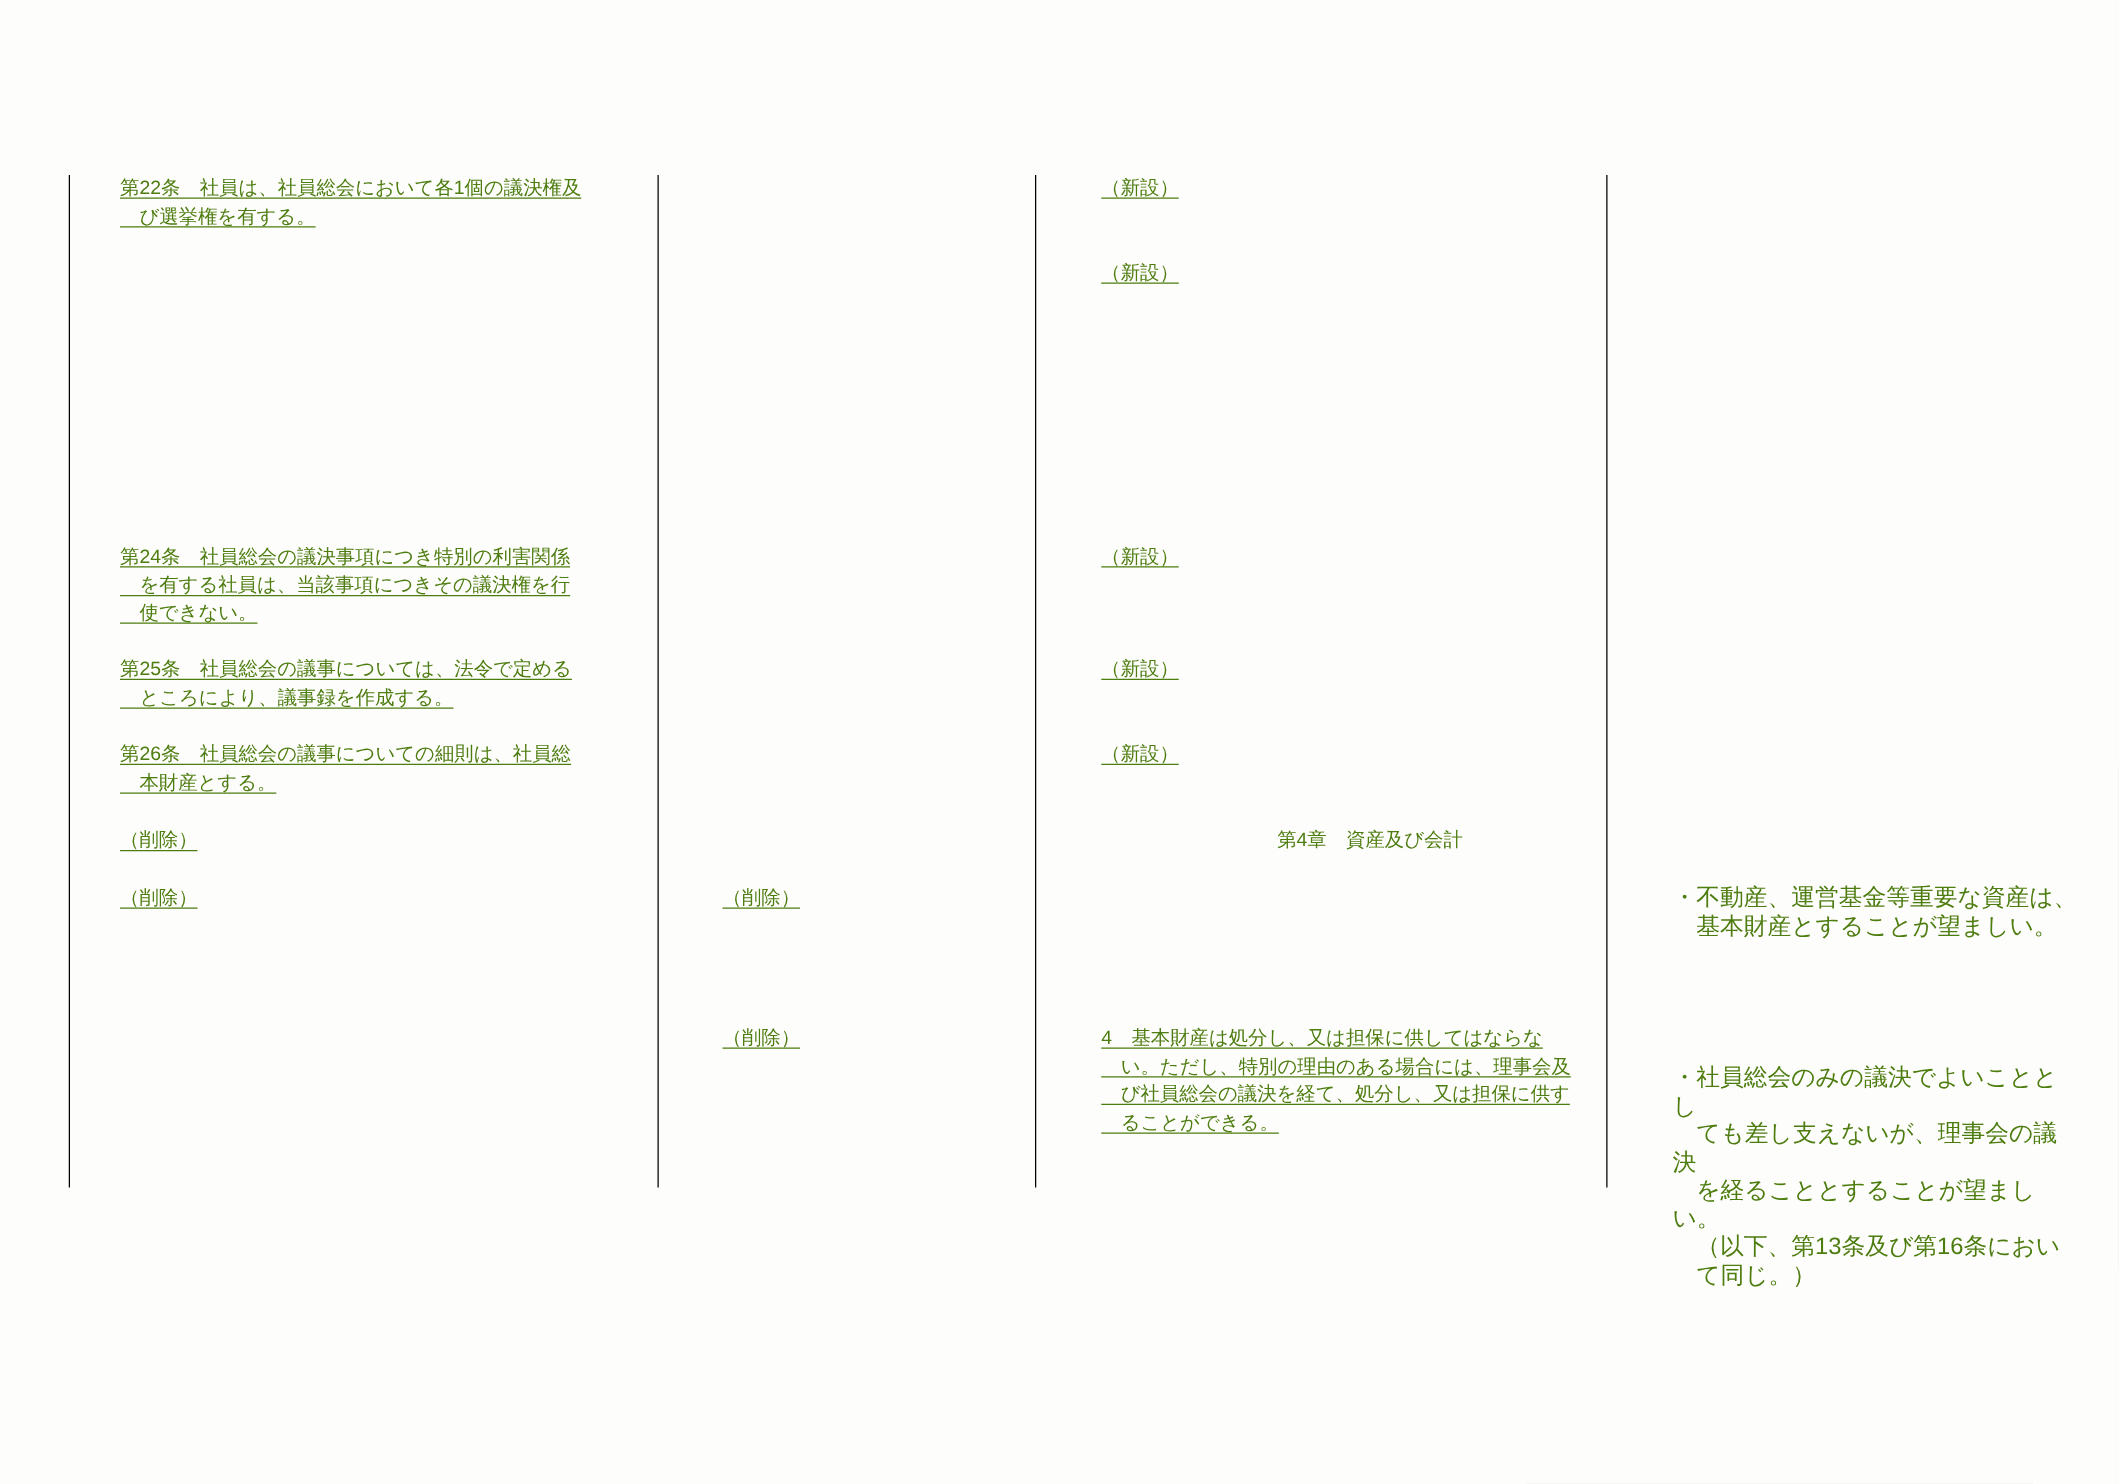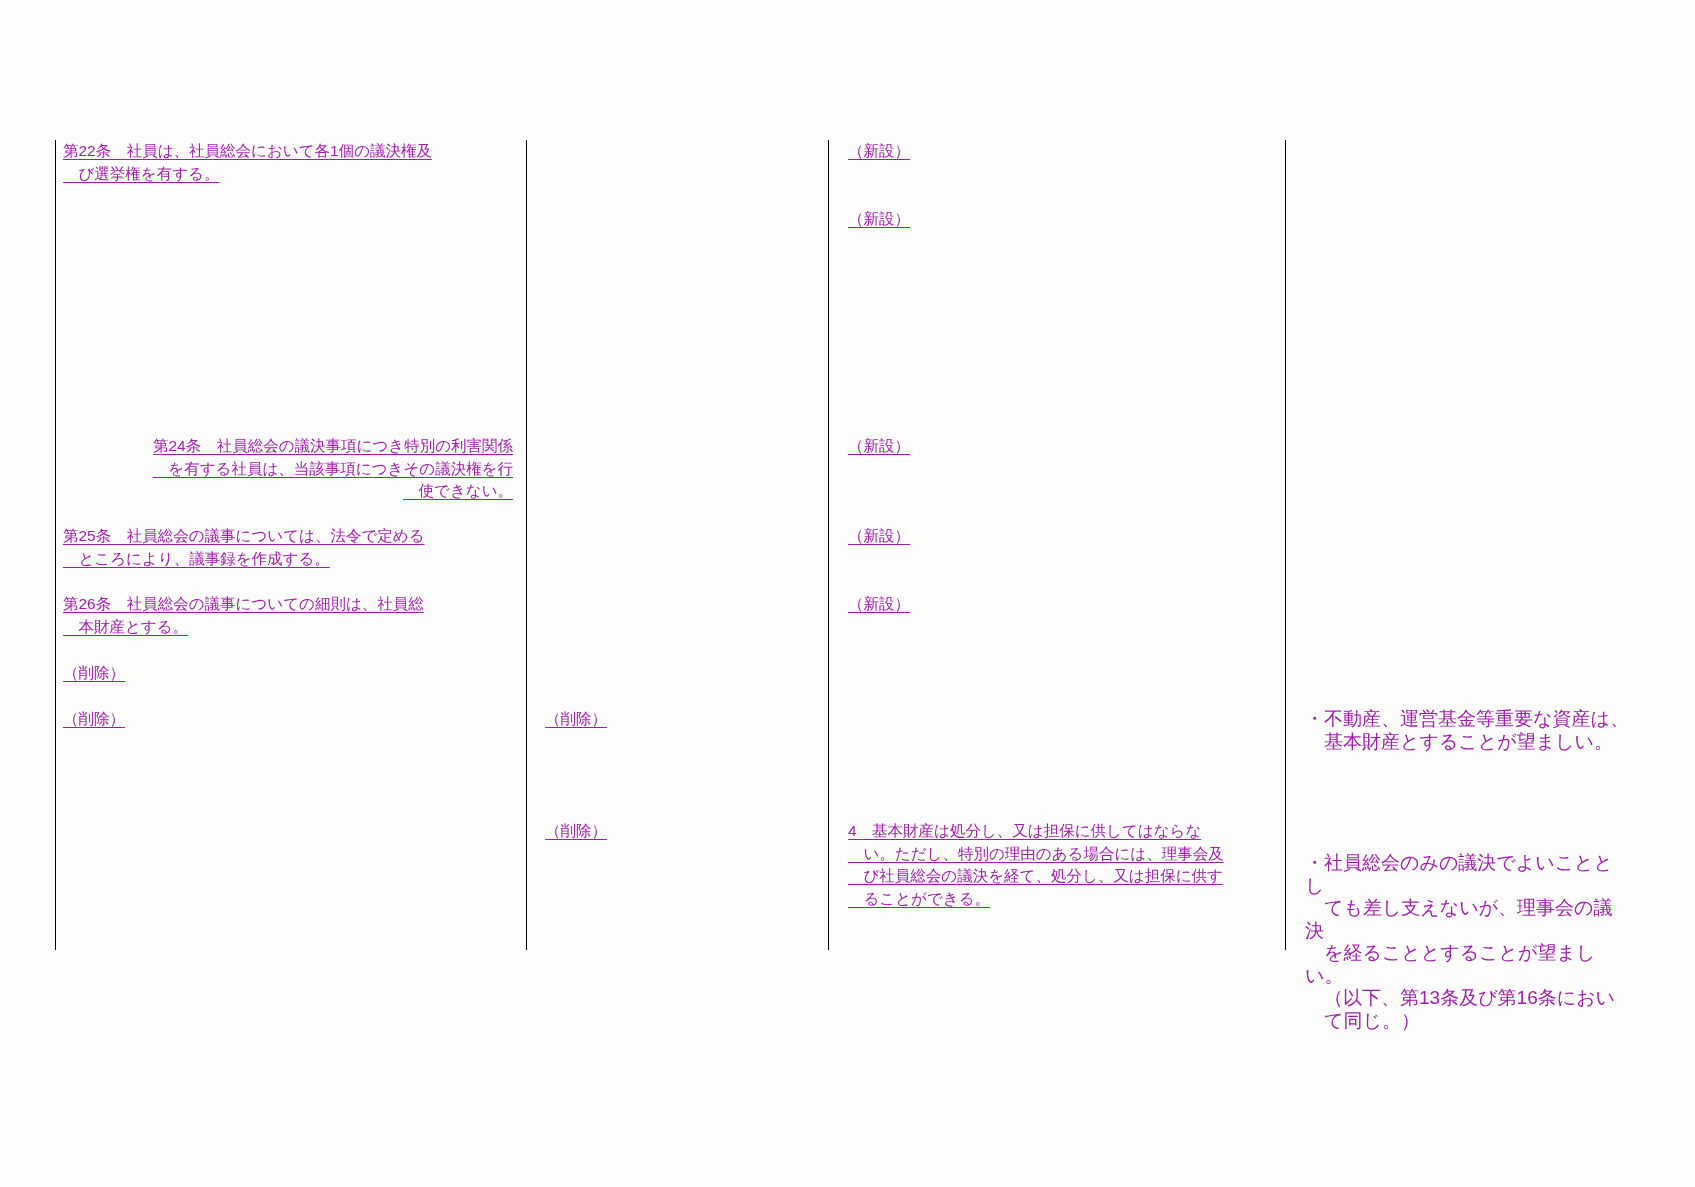--- a/index.html
+++ b/index.html
@@ -49,22 +49,23 @@
   .colA { left: 0px;    width: 470px; }
   .colB { left: 472px;  width: 300px; }
   .colC { left: 775px;  width: 455px; }
   .colD { left: 1232px; width: 353px; }
 
   .cellblock {
     position: absolute;
     box-sizing: border-box;
     font-size: 15.5px;
     line-height: 22.5px;
-    color: #a21caf;
+    color: #4d7c0f;
     white-space: pre-wrap;
+    margin-left: 33px;
   }
   .u {
     text-decoration: underline;
     text-underline-offset: 2.5px;
     text-decoration-thickness: 1px;
   }
   .center { text-align: center; }
   .note {
     font-size: 19px;
     line-height: 22.5px;
@@ -78,21 +79,21 @@
     <div class="doc-table">
 
       <div class="vline" style="left:0px;"></div>
       <div class="vline" style="left:471px;"></div>
       <div class="vline" style="left:773px;"></div>
       <div class="vline" style="left:1230px;"></div>
 
       <div class="col colA">
         <div class="cellblock u" style="left:8px; top:0px;   width:450px;">第22条　社員は、社員総会において各1個の議決権及
 　び選挙権を有する。</div>
-        <div class="cellblock u" style="left:8px; top:295px; width:450px;text-align:right;">第24条　社員総会の議決事項につき特別の利害関係
+        <div class="cellblock u" style="left:8px; top:295px; width:450px;">第24条　社員総会の議決事項につき特別の利害関係
 　を有する社員は、当該事項につきその議決権を行
 　使できない。</div>
         <div class="cellblock u" style="left:8px; top:385px; width:450px;">第25条　社員総会の議事については、法令で定める
 　ところにより、議事録を作成する。</div>
         <div class="cellblock u" style="left:8px; top:453px; width:450px;">第26条　社員総会の議事についての細則は、社員総
 　本財産とする。</div>
         <div class="cellblock u" style="left:8px; top:522px; width:450px;">（削除）</div>
         <div class="cellblock u" style="left:8px; top:568px; width:450px;">（削除）</div>
       </div>
 
@@ -100,20 +101,21 @@
         <div class="cellblock u" style="left:18px; top:568px; width:250px;">（削除）</div>
         <div class="cellblock u" style="left:18px; top:680px; width:250px;">（削除）</div>
       </div>
 
       <div class="col colC">
         <div class="cellblock u" style="left:18px; top:0px;   width:430px;">（新設）</div>
         <div class="cellblock u" style="left:18px; top:68px;  width:430px;">（新設）</div>
         <div class="cellblock u" style="left:18px; top:295px; width:430px;">（新設）</div>
         <div class="cellblock u" style="left:18px; top:385px; width:430px;">（新設）</div>
         <div class="cellblock u" style="left:18px; top:453px; width:430px;">（新設）</div>
+        <div class="cellblock center" style="left:18px; top:522px; width:430px;">第4章　資産及び会計</div>
         <div class="cellblock u" style="left:18px; top:680px; width:430px;">4　基本財産は処分し、又は担保に供してはならな
 　い。ただし、特別の理由のある場合には、理事会及
 　び社員総会の議決を経て、処分し、又は担保に供す
 　ることができる。</div>
       </div>
 
       <div class="col colD">
         <div class="cellblock note" style="left:18px; top:568px; width:325px;">・不動産、運営基金等重要な資産は、
 　基本財産とすることが望ましい。</div>
         <div class="cellblock note" style="left:18px; top:712px; width:325px;">・社員総会のみの議決でよいこととし

